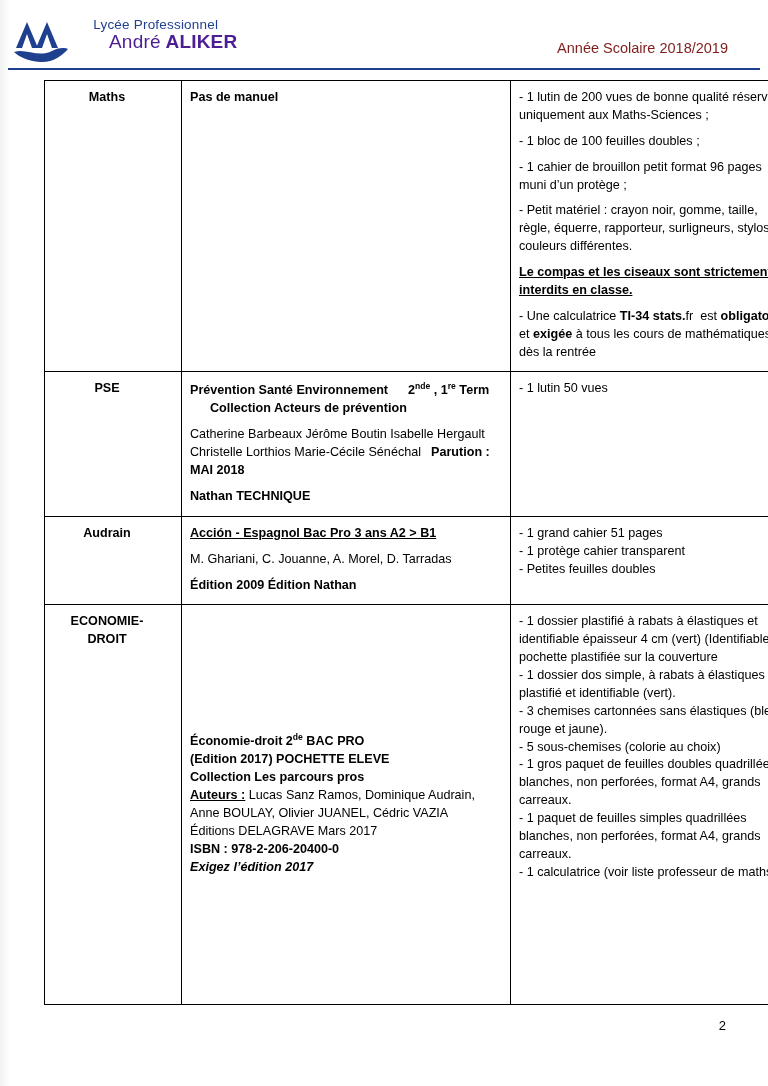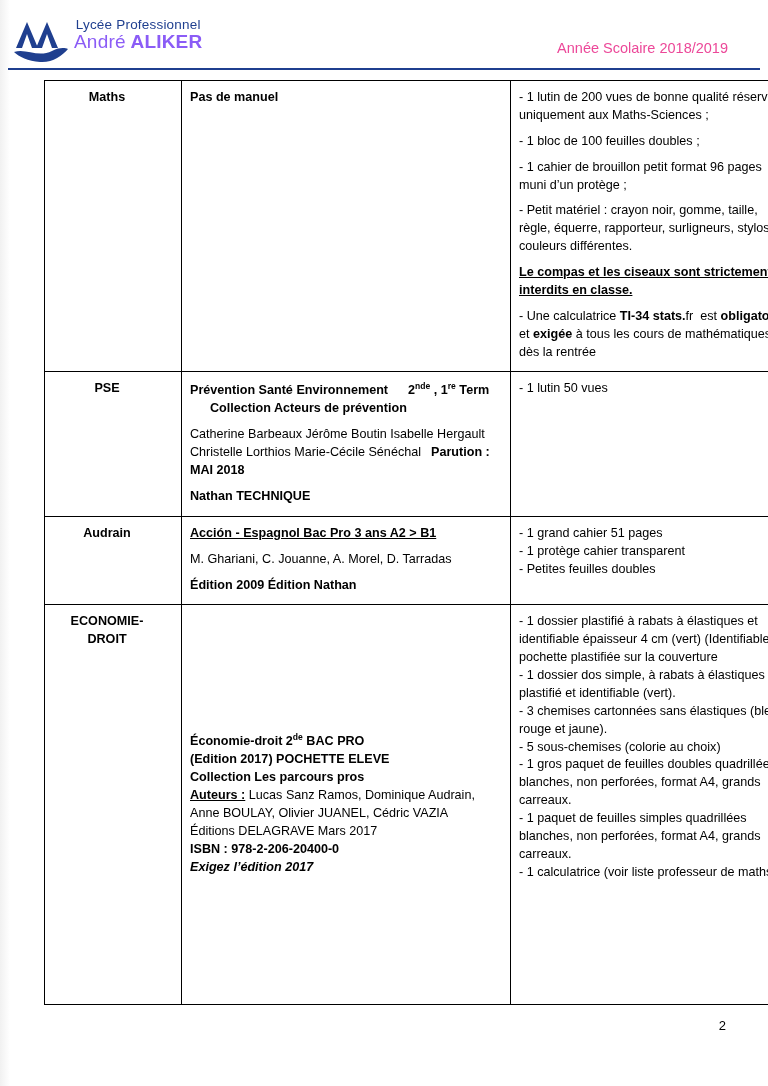--- a/index.html
+++ b/index.html
@@ -48,31 +48,32 @@
     line-height: 1.05;
     text-align: center;
   }
   .logo-line1 {
     font-size: 13.5px;
     color: #1f3f8f;
     letter-spacing: 0.2px;
   }
   .logo-line2 {
     font-size: 19px;
-    color: #8b5cf6;
+    color: #4c1d95;
     font-weight: bold;
     letter-spacing: 0.2px;
+    margin-left: 35px;
   }
   .logo-line2 .thin { font-weight: normal; }
   .school-year {
     position: absolute;
     right: 40px;
     top: 22px;
     font-size: 14.5px;
-    color: #ec4899;
+    color: #7f1d1d;
   }
   .header-rule {
     position: absolute;
     top: 68px;
     left: 8px;
     width: 752px;
     height: 2px;
     background: #1f3f8f;
   }
   

